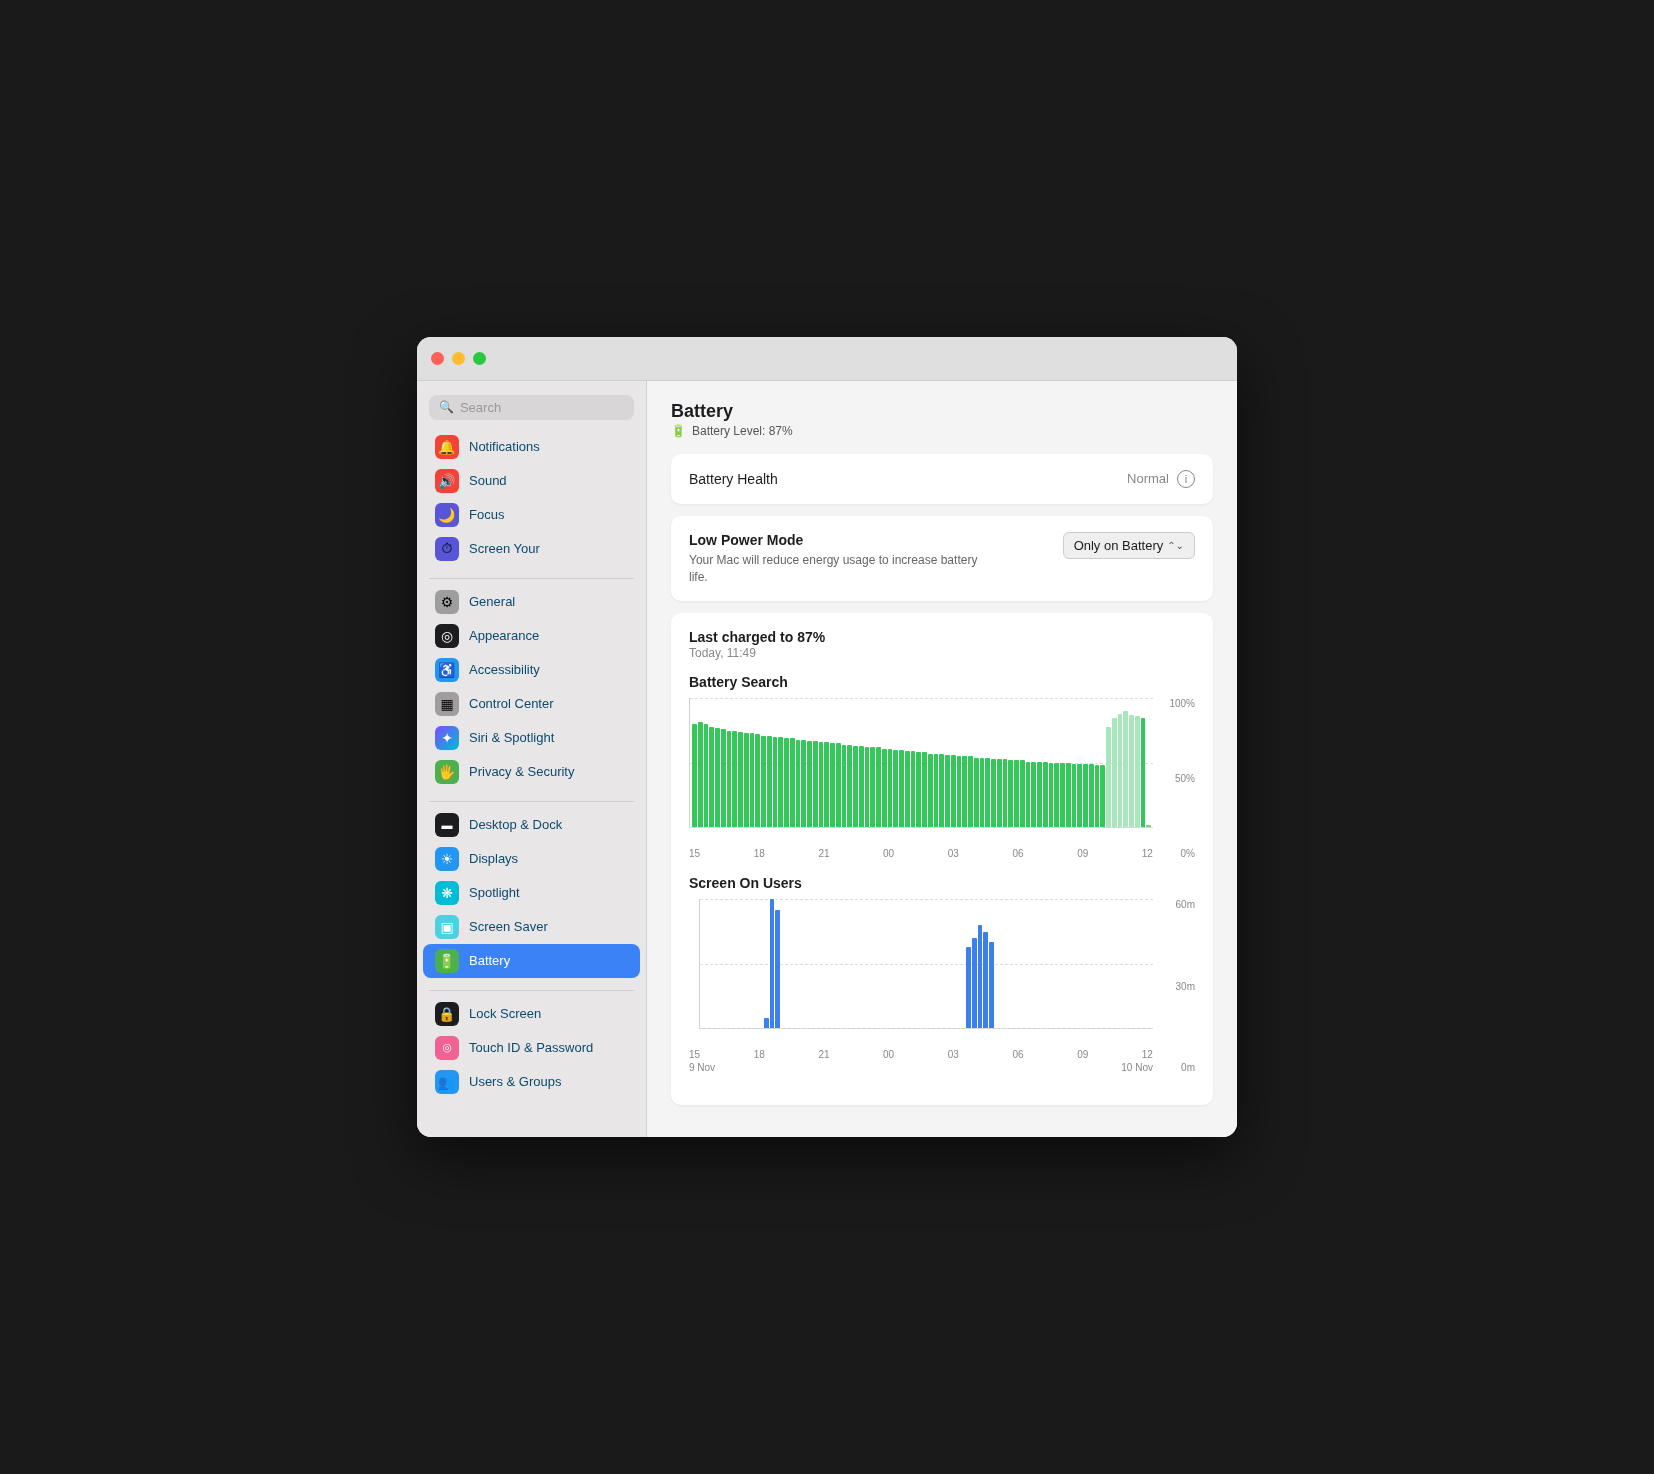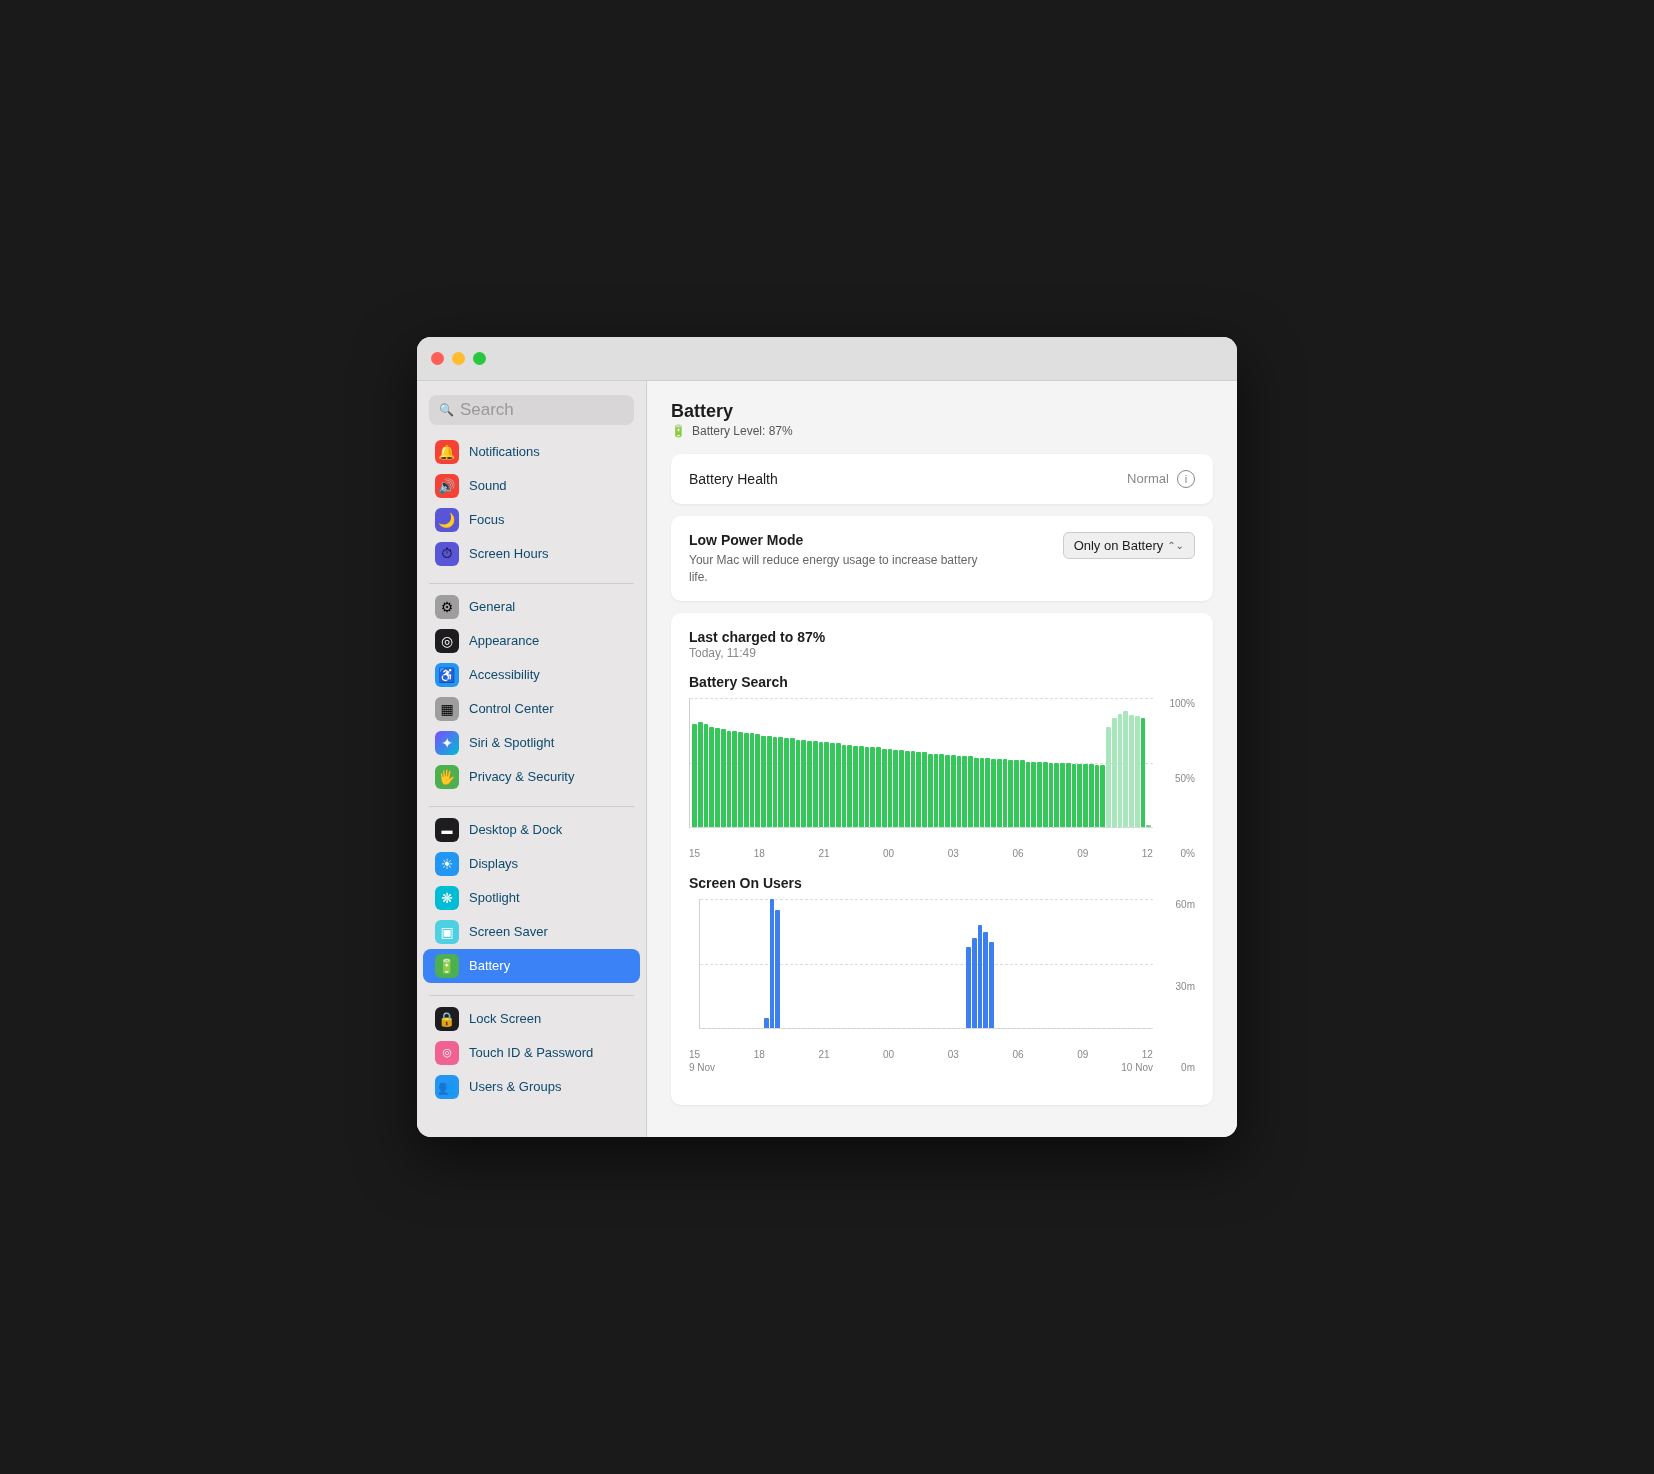--- a/index.html
+++ b/index.html
@@ -66,21 +66,21 @@
       display: flex;
       align-items: center;
       padding: 5px 10px;
       gap: 6px;
     }
     .search-icon-svg {
       color: #888;
       font-size: 12px;
     }
     .search-input-display {
-      font-size: 17px;
+      font-size: 13px;
       color: #999;
     }
     .sidebar-group {
       margin-bottom: 6px;
     }
     .sidebar-item {
       display: flex;
       align-items: center;
       padding: 5px 12px;
       cursor: pointer;
@@ -353,21 +353,21 @@
         <div class="sidebar-item">
           <div class="item-icon icon-sound">🔊</div>
           <span class="item-label">Sound</span>
         </div>
         <div class="sidebar-item">
           <div class="item-icon icon-focus" style="background:#5856d6;">🌙</div>
           <span class="item-label">Focus</span>
         </div>
         <div class="sidebar-item">
           <div class="item-icon icon-screentime" style="background:#5856d6;">⏱</div>
-          <span class="item-label">Screen Hours</span>
+          <span class="item-label">Screen Your</span>
         </div>
       </div>
 
       <div class="sidebar-divider"></div>
 
       <div class="sidebar-group">
         <div class="sidebar-item">
           <div class="item-icon" style="background:#9e9e9e;">⚙</div>
           <span class="item-label">General</span>
         </div>

